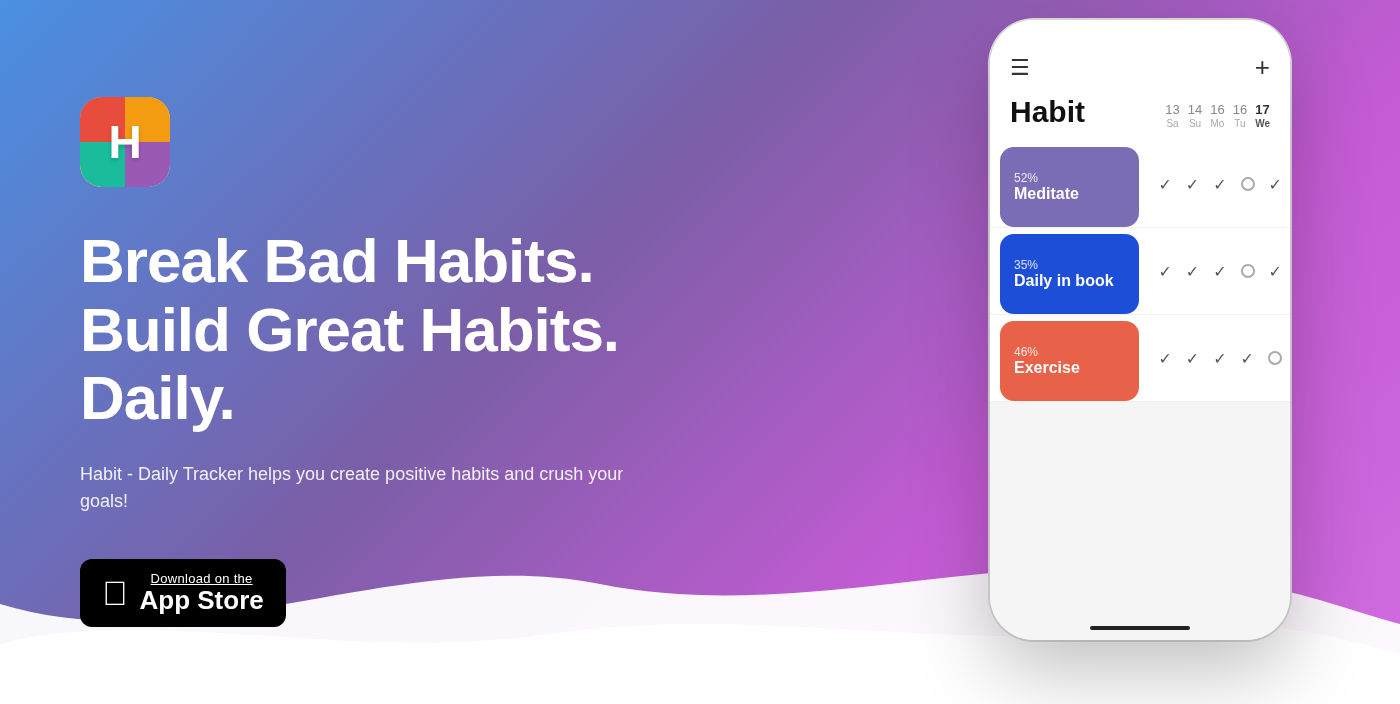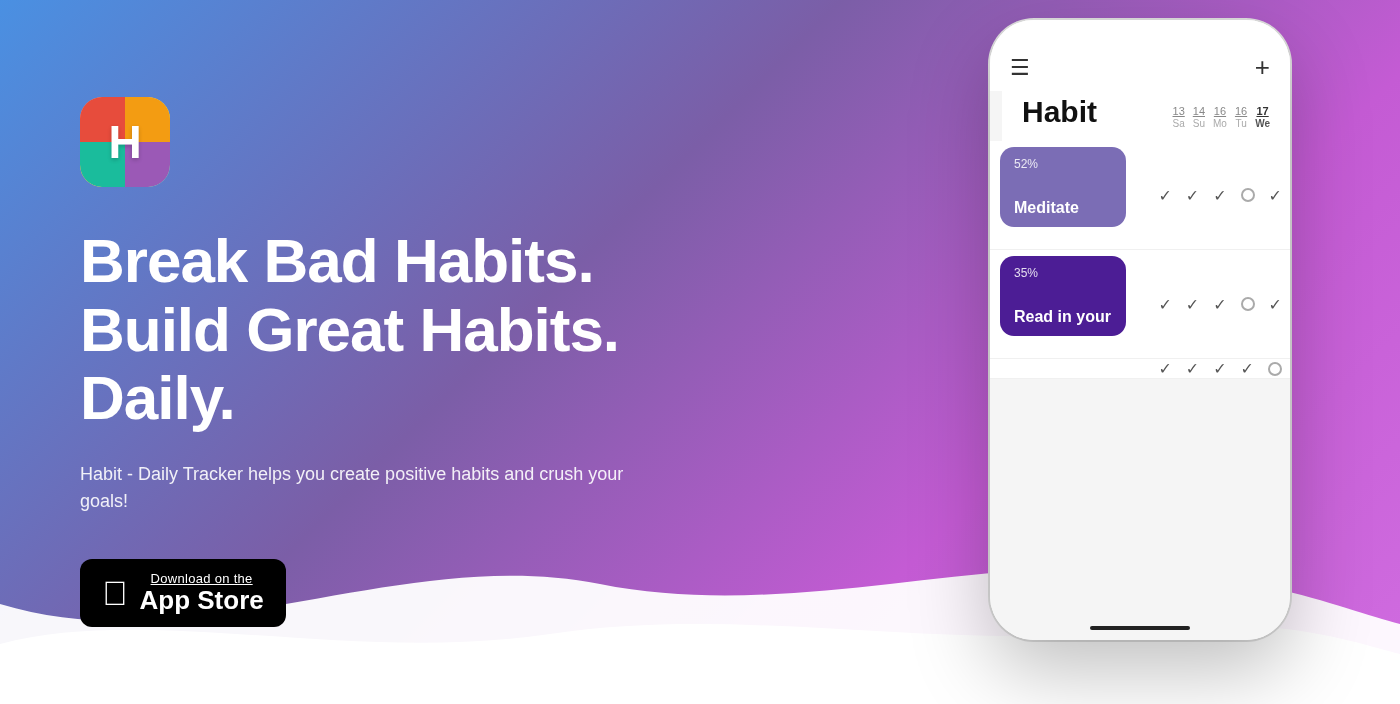--- a/index.html
+++ b/index.html
@@ -187,21 +187,20 @@
       color: #333;
       font-weight: 300;
     }
 
     .phone-title-row {
       display: flex;
       align-items: flex-end;
       justify-content: space-between;
       padding: 4px 20px 12px;
       background: white;
-      margin-left: 12px;
     }
 
     .phone-title {
       font-size: 30px;
       font-weight: 700;
       color: #111;
     }
 
     .date-cols {
       display: flex;
@@ -210,23 +209,22 @@
     }
 
     .date-col {
       display: flex;
       flex-direction: column;
       align-items: center;
       gap: 1px;
     }
 
     .date-num {
-      font-size: 11px;
+      font-size: 13px;
       color: #888;
-      text-decoration: underline;
     }
 
     .date-day {
       font-size: 10px;
       color: #aaa;
       text-align: center;
     }
 
     .date-col.active .date-num {
       color: #333;
@@ -240,33 +238,33 @@
 
     .habits-list {
       display: flex;
       flex-direction: column;
       gap: 0;
       flex: 1;
       overflow: hidden;
     }
 
     .habit-card {
-      width: 126px;
+      width: 139px;
       min-height: 80px;
       border-radius: 14px;
-      padding: 10px 14px;
-      margin: 6px 6px 22px 10px;
+      padding: 24px 14px;
+      margin: 6px 6px 0 10px;
       display: flex;
       flex-direction: column;
       justify-content: space-between;
       flex-shrink: 0;
     }
 
     .habit-card.purple { background: #7b6db5; }
-    .habit-card.cyan { background: #4c1d95; }
+    .habit-card.cyan { background: #1d4ed8; }
     .habit-card.coral { background: #e8624a; }
 
     .habit-percent {
       font-size: 12px;
       font-weight: 500;
       color: rgba(255,255,255,0.85);
     }
 
     .habit-name {
       font-size: 16px;
@@ -407,32 +405,36 @@
             <span class="check-mark">✓</span>
             <span class="check-mark">✓</span>
             <span class="check-circle"></span>
             <span class="check-mark">✓</span>
           </div>
         </div>
 
         <div class="habit-row-bg">
           <div class="habit-card cyan">
             <span class="habit-percent">35%</span>
-            <span class="habit-name">Read in your</span>
+            <span class="habit-name">Daily in book</span>
           </div>
           <div class="habit-checks">
             <span class="check-mark">✓</span>
             <span class="check-mark">✓</span>
             <span class="check-mark">✓</span>
             <span class="check-circle"></span>
             <span class="check-mark">✓</span>
           </div>
         </div>
 
         <div class="habit-row-bg">
+          <div class="habit-card coral">
+            <span class="habit-percent">46%</span>
+            <span class="habit-name">Exercise</span>
+          </div>
           <div class="habit-checks">
             <span class="check-mark">✓</span>
             <span class="check-mark">✓</span>
             <span class="check-mark">✓</span>
             <span class="check-mark">✓</span>
             <span class="check-circle"></span>
           </div>
         </div>
 
       </div>

